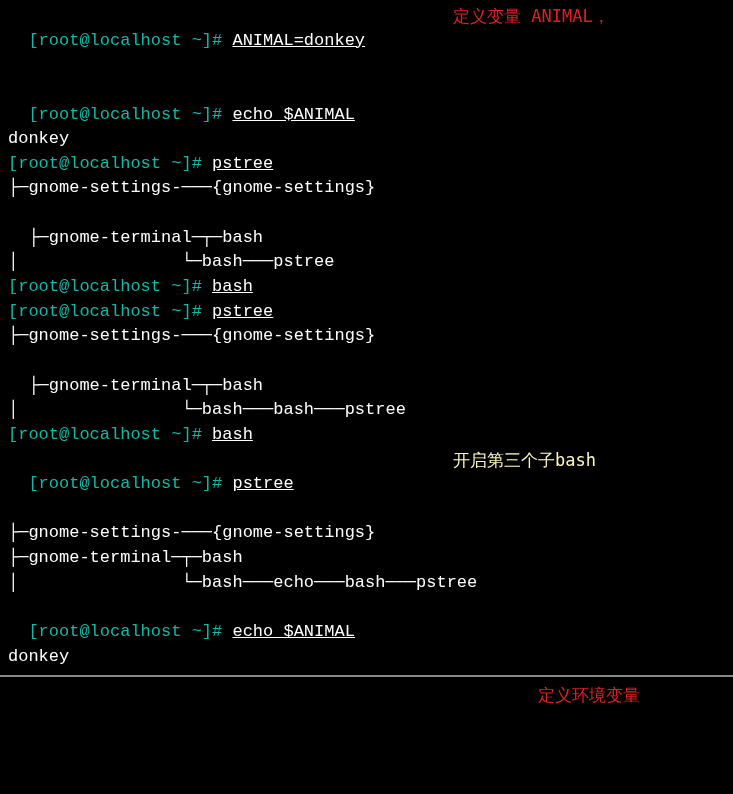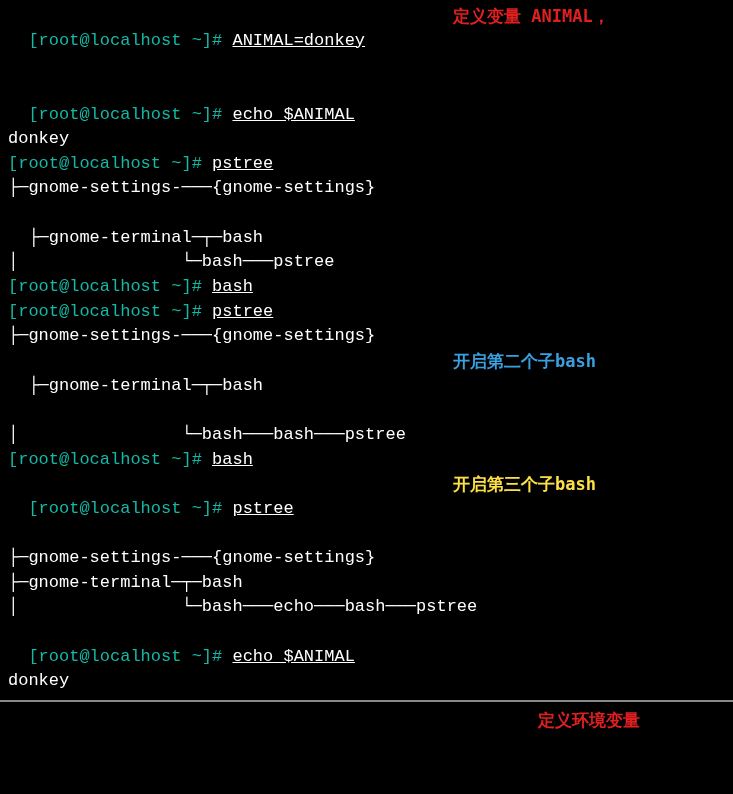--- a/index.html
+++ b/index.html
@@ -13,27 +13,27 @@
     padding: 4px 8px;
     position: relative;
   }
   .line { white-space: pre; position: relative; }
   .prompt { color: #14b8a6; }
   .cmd { color: #fff; text-decoration: underline; }
   .out { color: #fff; }
   .annot {
     position: absolute;
     font-family: "SimSun", "Microsoft YaHei", monospace;
-    font-weight: bold;
+    font-weight: normal;
     white-space: nowrap;
   }
   .red    { color: #e02020; }
   .yellow { color: #f5d400; }
   .cyan   { color: #3aa0e0; }
-  .green  { color: #fde047; }
+  .green  { color: #fef9c3; }
   .divider {
     border-top: 2px solid #888;
     margin: 6px -8px;
   }
 </style>
 </head>
 <body>
 
 <div class="line">
   <span class="prompt">[root@localhost ~]# </span><span class="cmd">ANIMAL=donkey</span>
@@ -47,21 +47,20 @@
 <div class="line"><span class="out">├─gnome-settings-───{gnome-settings}</span></div>
 <div class="line">
   <span class="out">├─gnome-terminal─┬─bash</span>
 </div>
 <div class="line"><span class="out">│                └─bash───pstree</span></div>
 <div class="line"><span class="prompt">[root@localhost ~]# </span><span class="cmd">bash</span></div>
 <div class="line"><span class="prompt">[root@localhost ~]# </span><span class="cmd">pstree</span></div>
 <div class="line"><span class="out">├─gnome-settings-───{gnome-settings}</span></div>
 <div class="line">
   <span class="out">├─gnome-terminal─┬─bash</span>
-  <span class="annot cyan" style="left:445px; top:0;">开启第二个子bash</span>
 </div>
 <div class="line"><span class="out">│                └─bash───bash───pstree</span></div>
 <div class="line"><span class="prompt">[root@localhost ~]# </span><span class="cmd">bash</span></div>
 <div class="line">
   <span class="prompt">[root@localhost ~]# </span><span class="cmd">pstree</span>
   <span class="annot green" style="left:445px; top:0;">开启第三个子bash</span>
 </div>
 <div class="line"><span class="out">├─gnome-settings-───{gnome-settings}</span></div>
 <div class="line"><span class="out">├─gnome-terminal─┬─bash</span></div>
 <div class="line"><span class="out">│                └─bash───echo───bash───pstree</span></div>

